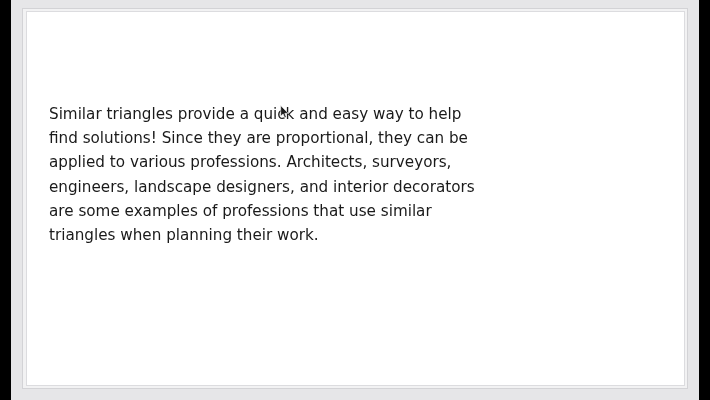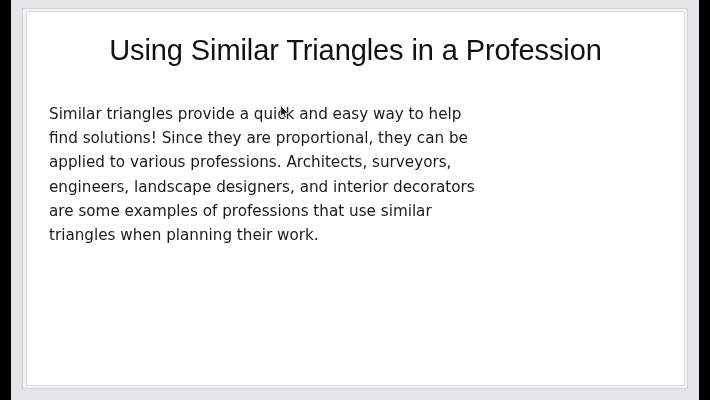--- a/index.html
+++ b/index.html
@@ -116,21 +116,20 @@
 <body>
 
 <div id="viewer-root">
 
   <div class="page-backdrop"></div>
 
   <div class="slide-frame"></div>
 
   <div class="slide-canvas">
 
-    <div class="slide-title">Using Similar Triangles in a Profession</div>
 
     <div class="slide-body">Similar triangles provide a quick and easy way to help find solutions! Since they are proportional, they can be applied to various professions. Architects, surveyors, engineers, landscape designers, and interior decorators are some examples of professions that use similar triangles when planning their work.</div>
 
   </div>
 
   <div class="mouse-cursor">
     <svg width="10" height="14" viewBox="0 0 10 14" xmlns="http://www.w3.org/2000/svg">
       <path d="M0.7 0.6 L0.7 11.2 L3.1 8.9 L4.7 12.8 L6.3 12.1 L4.8 8.4 L8.2 8.3 Z" fill="#1c1c1c" stroke="#ffffff" stroke-width="0.6"></path>
     </svg>
   </div>

